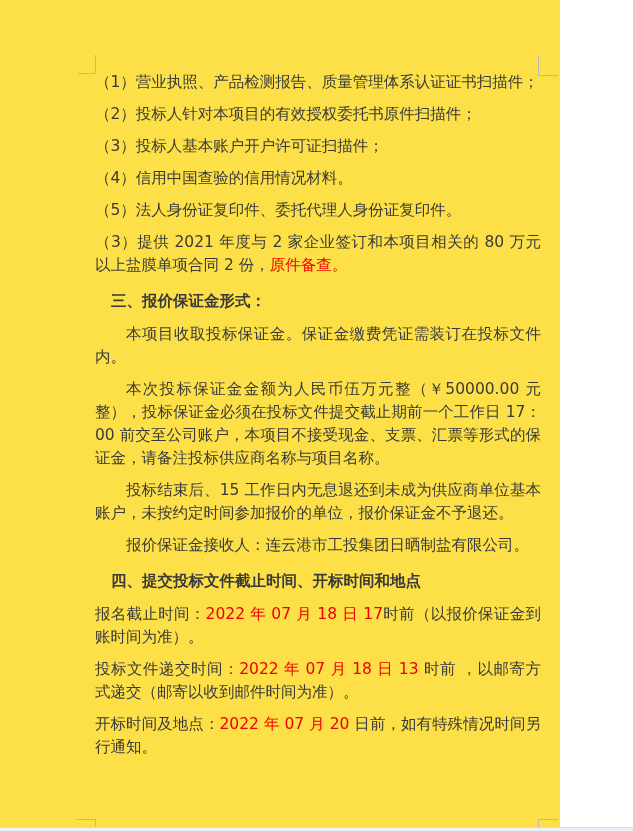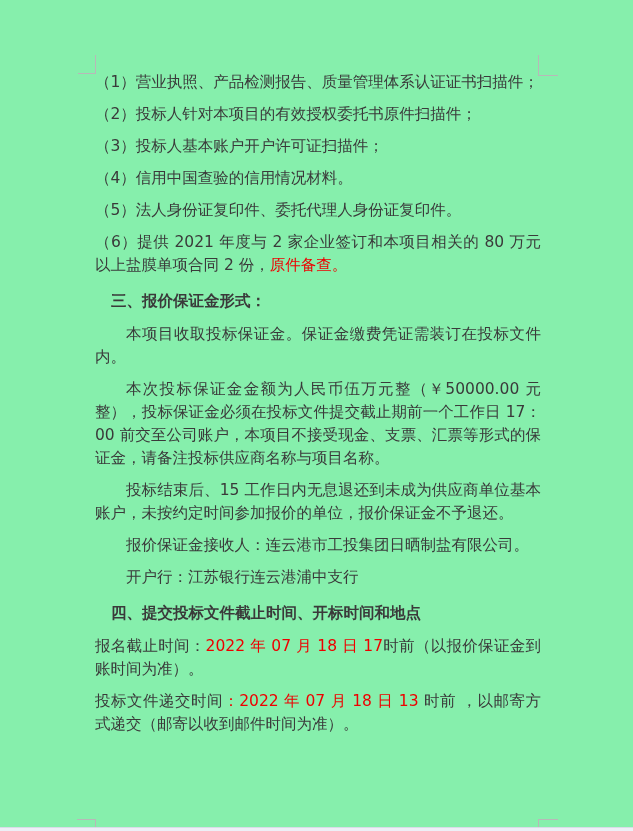--- a/index.html
+++ b/index.html
@@ -7,21 +7,21 @@
     --red: #ee0000;
     --mark: #b8b8b8;
     --strip: #edeff6;
     --strip-edge: #d9dbe7;
   }
   html,body{margin:0;padding:0;}
   body{
     width:633px;height:831px;overflow:hidden;background:#ffffff;
     font-family:"DejaVu Sans","Liberation Sans",sans-serif;
   }
-  .page{position:relative;width:633px;height:831px;background:#86efac;}
+  .page{position:relative;width:532px;height:831px;background:#fde047;padding-left:28px;}
   .content{
     position:absolute;left:95px;top:62px;width:446px;
     font-size:15.5px;line-height:23px;color:var(--text);
     text-align:justify;
   }
   .para{margin:9px 0;}
   .para.heading{font-weight:bold;margin:13px 16px 10px;}
   .para.indent{text-indent:2em;}
   .run{color:var(--text);}
   .run.red{color:var(--red);}
@@ -49,26 +49,26 @@
   <div class="mark tr"></div>
   <div class="mark bl"></div>
   <div class="mark br"></div>
 
   <div class="content">
       <p class="para item"><span class="run">（1）营业执照、产品检测报告、质量管理体系认证证书扫描件；</span></p>
       <p class="para item"><span class="run">（2）投标人针对本项目的有效授权委托书原件扫描件；</span></p>
       <p class="para item"><span class="run">（3）投标人基本账户开户许可证扫描件；</span></p>
       <p class="para item"><span class="run">（4）信用中国查验的信用情况材料。</span></p>
       <p class="para item"><span class="run">（5）法人身份证复印件、委托代理人身份证复印件。</span></p>
-      <p class="para item"><span class="run">（6）提供 2021 年度与 2 家企业签订和本项目相关的 80 万元以上盐膜单项合同 2 份，</span><span class="run red">原件备查。</span></p>
+      <p class="para item"><span class="run">（3）提供 2021 年度与 2 家企业签订和本项目相关的 80 万元以上盐膜单项合同 2 份，</span><span class="run red">原件备查。</span></p>
       <p class="para heading"><span class="run">三、报价保证金形式：</span></p>
       <p class="para indent"><span class="run">本项目收取投标保证金。保证金缴费凭证需装订在投标文件内。</span></p>
       <p class="para indent"><span class="run">本次投标保证金金额为人民币伍万元整（￥50000.00 元整），投标保证金必须在投标文件提交截止期前一个工作日 17：00 前交至公司账户，本项目不接受现金、支票、汇票等形式的保证金，请备注投标供应商名称与项目名称。</span></p>
       <p class="para indent"><span class="run">投标结束后、15 工作日内无息退还到未成为供应商单位基本账户，未按约定时间参加报价的单位，报价保证金不予退还。</span></p>
       <p class="para indent"><span class="run">报价保证金接收人：连云港市工投集团日晒制盐有限公司。</span></p>
-      <p class="para indent"><span class="run">开户行：江苏银行连云港浦中支行</span></p>
       <p class="para heading"><span class="run">四、提交投标文件截止时间、开标时间和地点</span></p>
       <p class="para item"><span class="run">报名截止时间：</span><span class="run red">2022 年 07 月 18 日 17</span><span class="run">时前（以报价保证金到账时间为准）。</span></p>
       <p class="para item"><span class="run">投标文件递交时间</span><span class="run red">：2022 年 07 月 18 日 13</span><span class="run"> 时前 ，以邮寄方式递交（邮寄以收到邮件时间为准）。</span></p>
+      <p class="para item"><span class="run">开标时间及地点：</span><span class="run red">2022 年 07 月 20</span><span class="run"> 日前，如有特殊情况时间另行通知。</span></p>
     </div>
 
   <div class="bottom-strip"></div>
 </div>
 
 </body></html>

